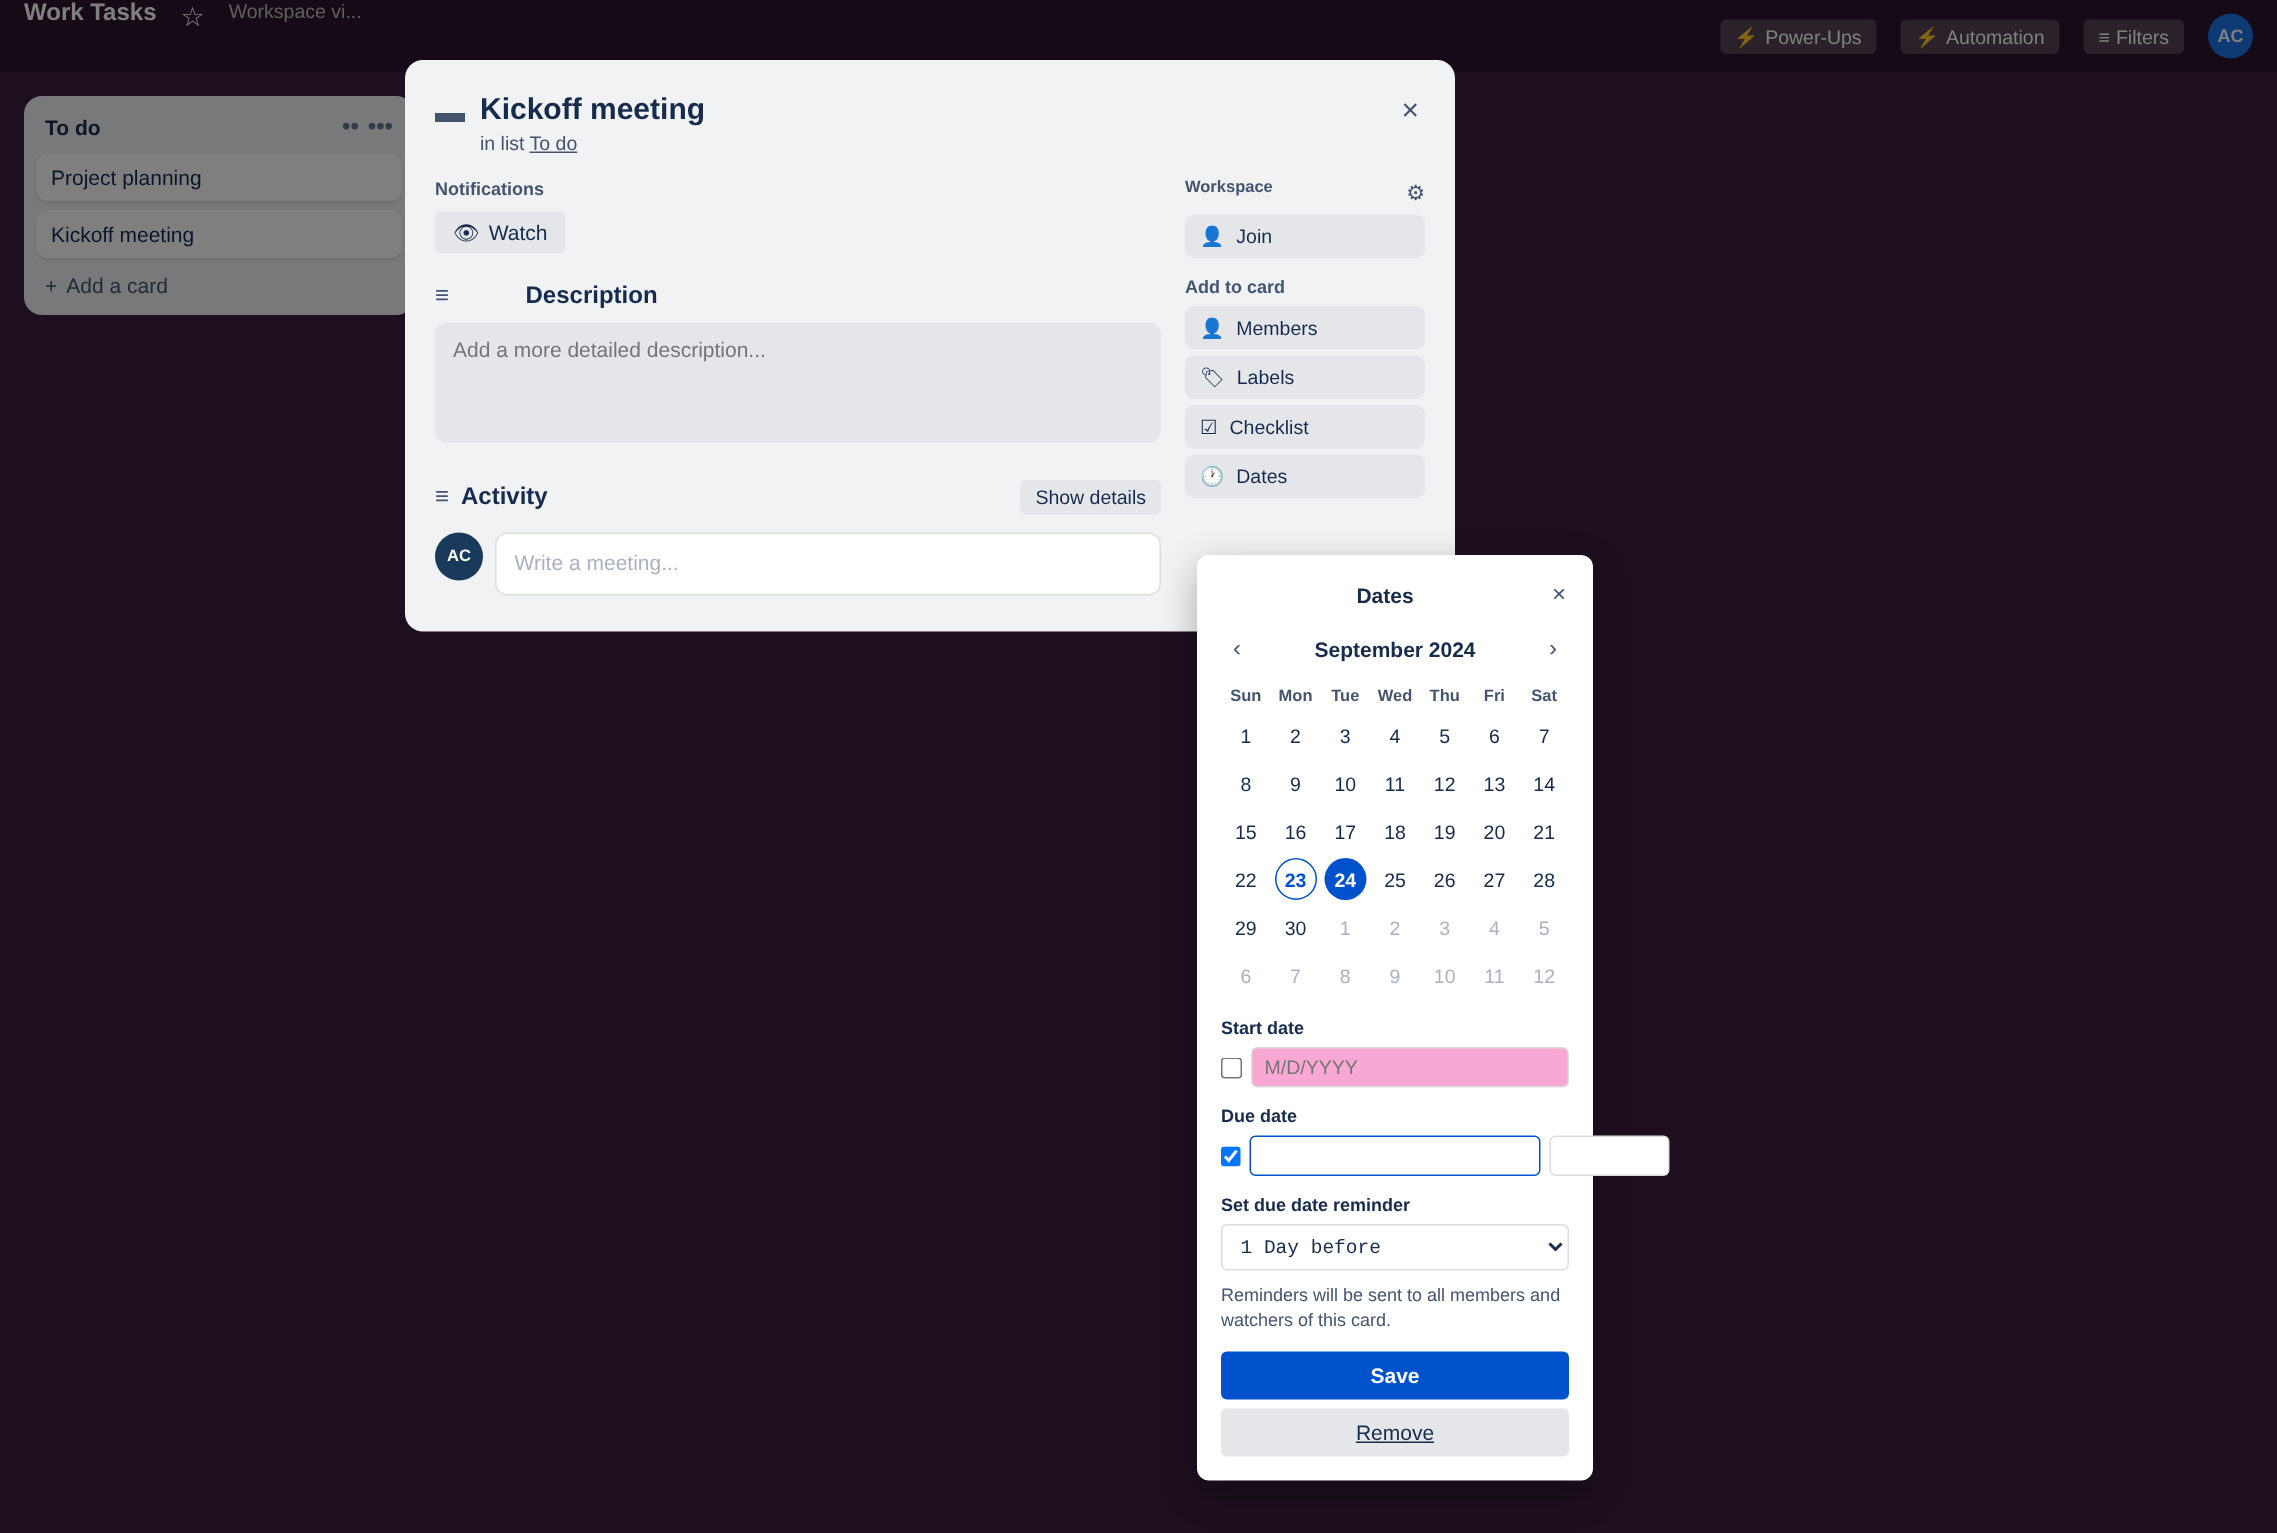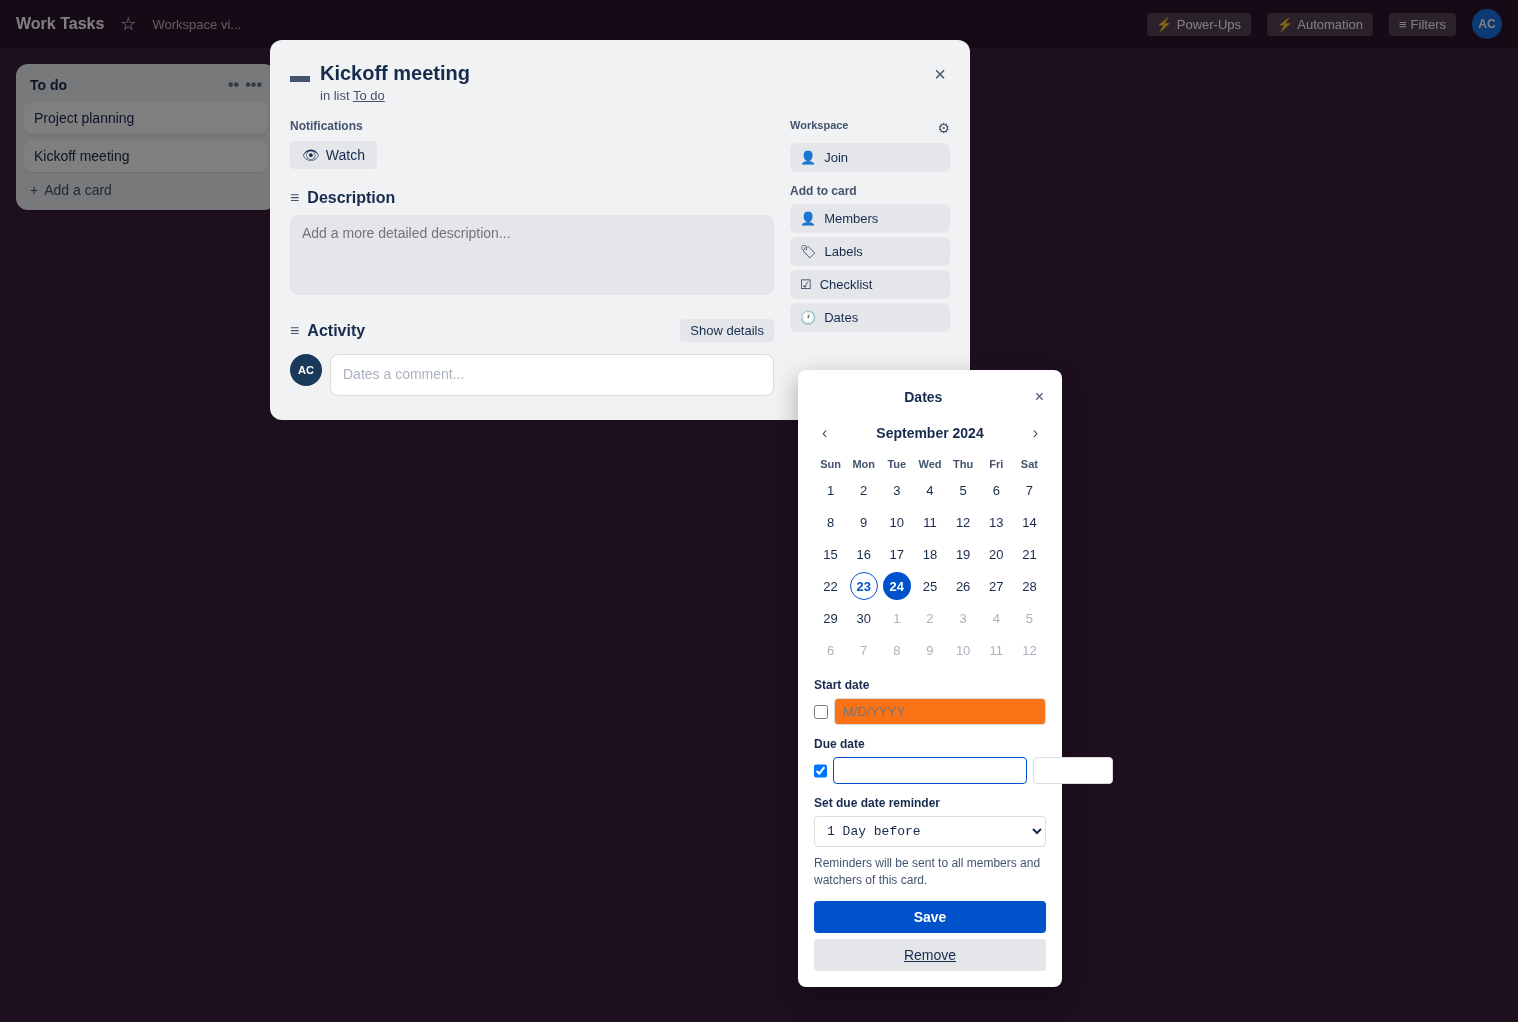--- a/index.html
+++ b/index.html
@@ -18,21 +18,20 @@
       inset: 0;
       background: #3d1f3d;
     }
 
     .board-header {
       position: absolute;
       top: 0; left: 0; right: 0;
       height: 48px;
       background: rgba(0,0,0,0.3);
       display: flex;
-      align-items: center;
       padding: 0 16px;
       gap: 16px;
     }
 
     .board-title {
       color: #fff;
       font-weight: 700;
       font-size: 16px;
     }
 
@@ -240,20 +239,21 @@
 
     .description-icon {
       color: #44546f;
       font-size: 16px;
     }
 
     .description-title {
       font-size: 16px;
       font-weight: 600;
       color: #172b4d;
+      margin-left: 43px;
     }
 
     .description-textarea {
       width: 100%;
       background: #e4e6ea;
       border: none;
       border-radius: 8px;
       padding: 10px 12px;
       font-size: 14px;
       color: #aab2bf;
@@ -491,21 +491,21 @@
       cursor: pointer;
     }
 
     .date-input {
       flex: 1;
       border: 1px solid #ddd;
       border-radius: 4px;
       padding: 5px 8px;
       font-size: 13px;
       color: #172b4d;
-      background: #f97316;
+      background: #f9a8d4;
     }
 
     .date-input.checked-style {
       background: #fff;
       border-color: #0052cc;
     }
 
     .time-input {
       width: 80px;
       border: 1px solid #ddd;
@@ -654,21 +654,21 @@
         <div class="activity-left">
           <span style="color:#44546f;font-size:16px;">≡</span>
           <span class="activity-title">Activity</span>
         </div>
         <button class="show-details-btn">Show details</button>
       </div>
 
       <div class="comment-area">
         <div class="user-avatar">AC</div>
         <div class="comment-input">
-          <span style="color:#aab2bf;">Dates a comment...</span>
+          <span style="color:#aab2bf;">Write a meeting...</span>
         </div>
       </div>
     </div>
 
     <div class="modal-sidebar">
 
       <div class="suggested-header">
         <span class="sidebar-section-label">Workspace</span>
         <span style="color:#44546f;font-size:14px;">⚙</span>
       </div>

